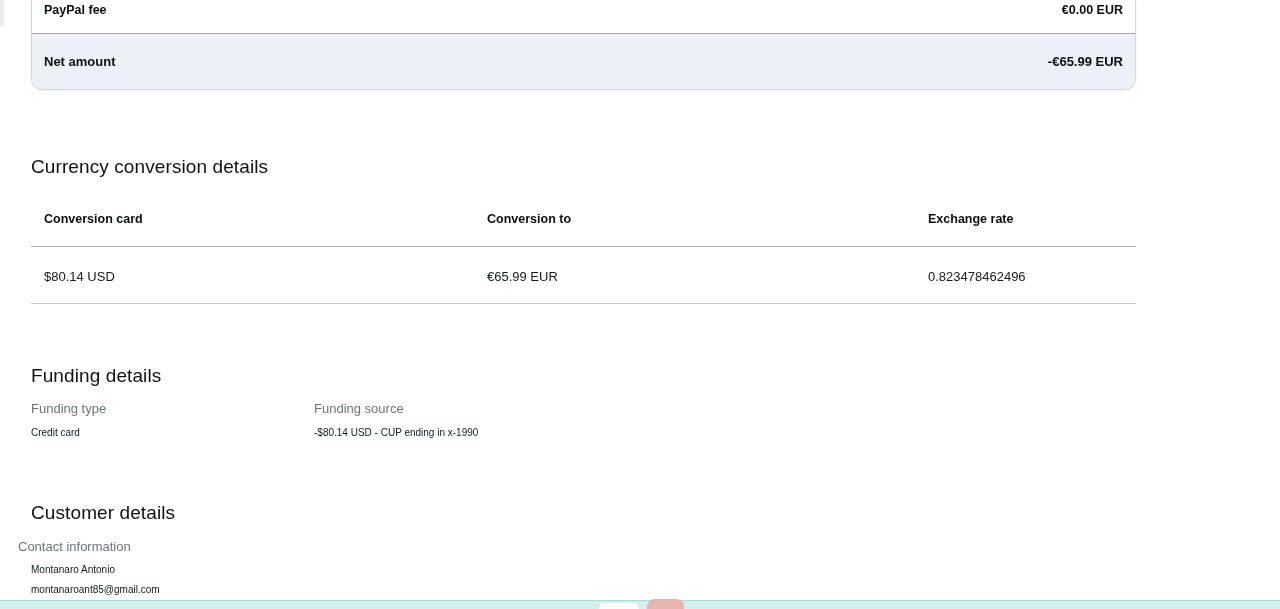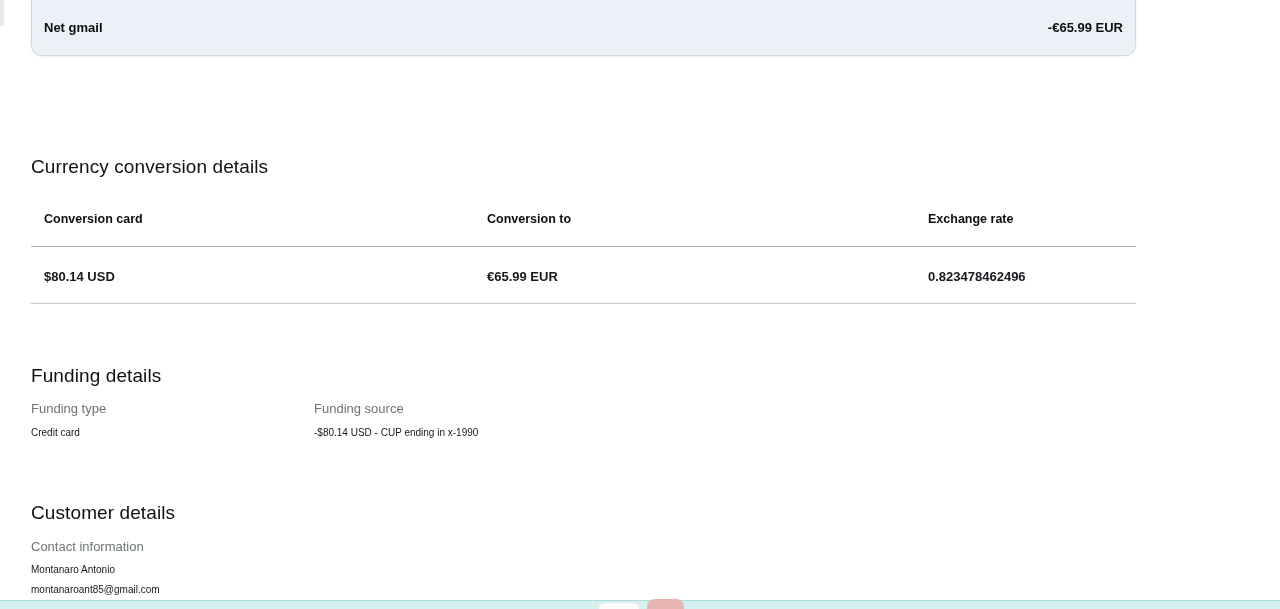--- a/index.html
+++ b/index.html
@@ -39,21 +39,21 @@
     font-size:19px; font-weight:400; color:#121212;
     letter-spacing:.1px;
     text-align:center;
   }
   .th {
     position:absolute;
     font-size:12.5px; font-weight:bold; color:#0b0e11;
   }
   .td {
     position:absolute;
-    font-size:13px; font-weight:700; color:#16191d;text-align:center;
+    font-size:13px; font-weight:400; color:#16191d;text-align:center;
   }
   .rule {
     position:absolute; left:31px; width:1105px; height:1px;
   }
   .rule-dark  { background:#b2b2b2; }
   .rule-light { background:#c9c9c9; }
 
   .field-label {
     position:absolute;
     font-size:13px; color:#6d7478; font-weight:400;
@@ -85,22 +85,26 @@
     position:absolute; left:0; top:0; width:4px; height:26px;
     background:#ebebeb;
   }
 </style>
 </head>
 <body>
 
 <div class="edge-sliver"></div>
 
 <div class="summary-card">
+  <div class="fee-row">
+    <span>PayPal fee</span>
+    <span>€0.00 EUR</span>
+  </div>
   <div class="net-row">
-    <span>Net gmail</span>
+    <span>Net amount</span>
     <span>-€65.99 EUR</span>
   </div>
 </div>
 
 <h2 class="section-title" style="top:156px;">Currency conversion details</h2>
 
 <div>
   <span class="th" style="left:44px;  top:212px;">Conversion card</span>
   <span class="th" style="left:487px; top:212px;">Conversion to</span>
   <span class="th" style="left:928px; top:212px;">Exchange rate</span>
@@ -117,20 +121,20 @@
 <h2 class="section-title" style="top:365px;">Funding details</h2>
 
 <span class="field-label" style="left:31px;  top:401px;">Funding type</span>
 <span class="field-label" style="left:314px; top:401px;">Funding source</span>
 
 <span class="field-value" style="left:31px;  top:427px;">Credit card</span>
 <span class="field-value" style="left:314px; top:427px;">-$80.14 USD - CUP ending in x-1990</span>
 
 <h2 class="section-title" style="top:502px;">Customer details</h2>
 
-<span class="field-label" style="left:31px; top:539px;">Contact information</span>
+<span class="field-label" style="left:18px; top:539px;">Contact information</span>
 <span class="field-value" style="left:31px; top:564px;">Montanaro Antonio</span>
 <span class="field-value" style="left:31px; top:584px;">montanaroant85@gmail.com</span>
 
 <div class="bottom-bar">
   <div class="peek-white"></div>
   <div class="peek-pink"></div>
 </div>
 
 </body></html>

